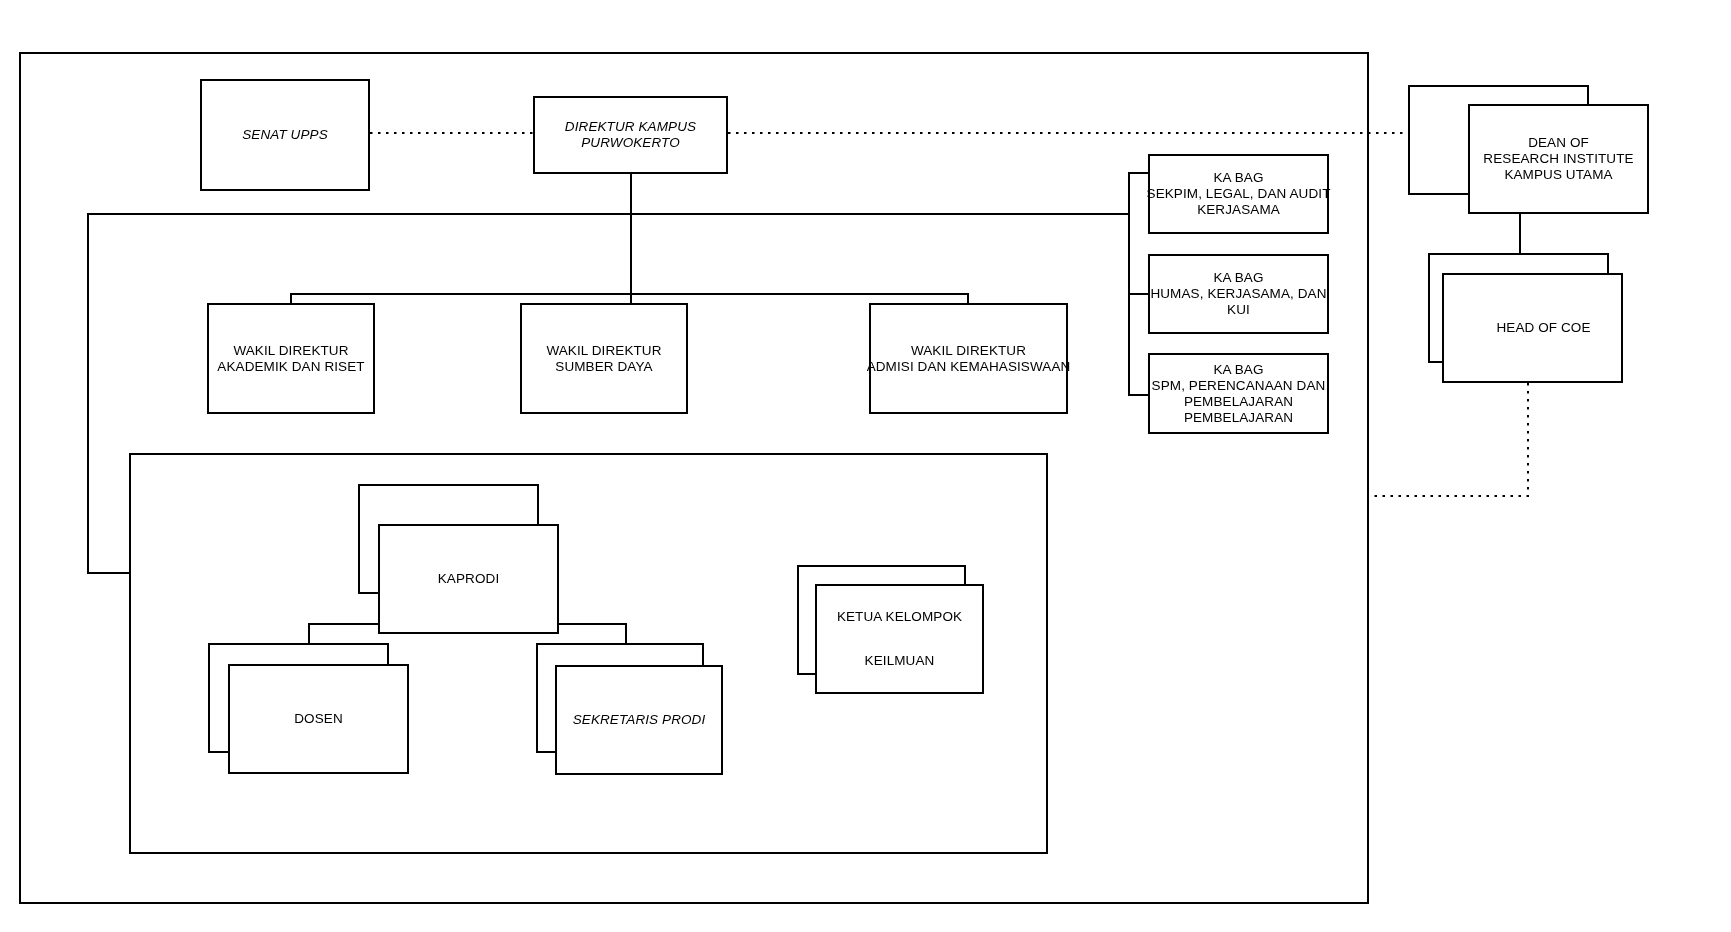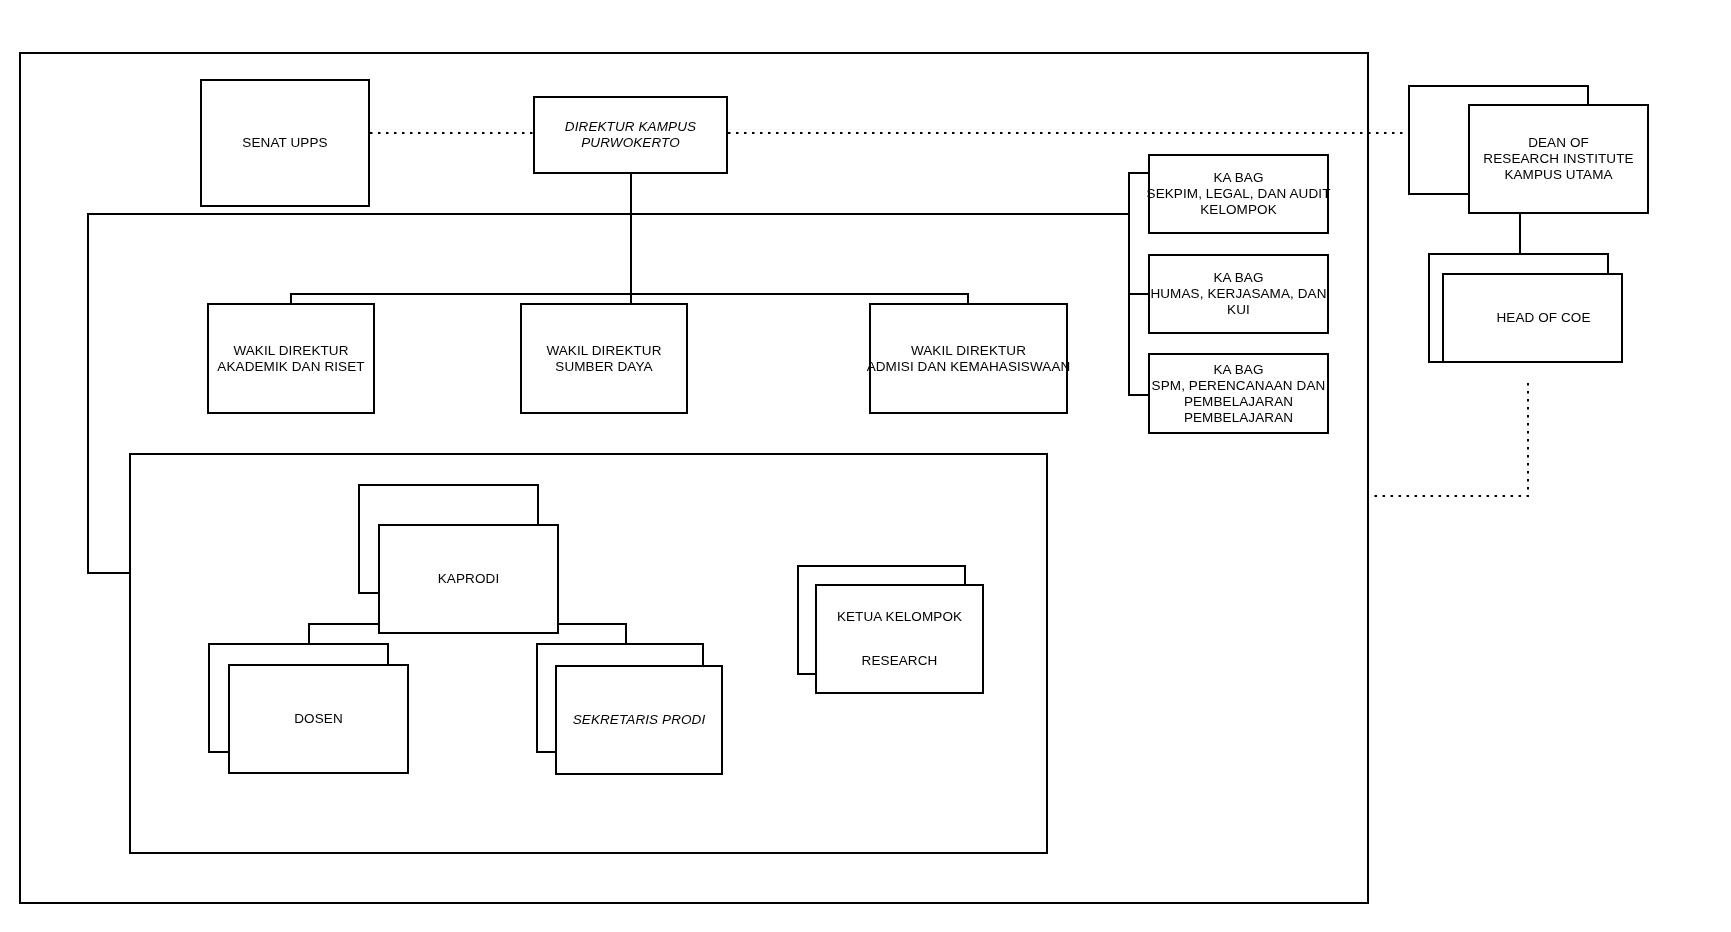--- a/index.html
+++ b/index.html
@@ -47,35 +47,35 @@
     letter-spacing: 0.1px;
   }
   .node span {
     display: block;
     white-space: nowrap;
   }
   
   .campus-boundary   { left: 19px;  top: 52px;  width: 1350px; height: 852px; }
   .prodi-boundary    { left: 129px; top: 453px; width: 919px;  height: 401px; }
   
-  .n-senat     { left: 200px;  top: 79px;  width: 170px; height: 128px; }
+  .n-senat     { left: 200px;  top: 79px;  width: 170px; height: 112px; font-style: italic; }
   .n-direktur  { left: 533px;  top: 96px;  width: 195px; height: 78px; font-style: italic;  }
   
   .n-wakil1    { left: 207px;  top: 303px; width: 168px; height: 111px; }
   .n-wakil2    { left: 520px;  top: 303px; width: 168px; height: 111px; }
   .n-wakil3    { left: 869px;  top: 303px; width: 199px; height: 111px; }
   
   .n-kabag1    { left: 1148px; top: 154px; width: 181px; height: 80px; }
   .n-kabag2    { left: 1148px; top: 254px; width: 181px; height: 80px; }
   .n-kabag3    { left: 1148px; top: 353px; width: 181px; height: 81px; }
   
   .n-dean-back  { left: 1408px; top: 85px;  width: 181px; height: 110px; }
   .n-dean       { left: 1428px; top: 104px; width: 181px; height: 110px; margin-left: 40px; }
   .n-head-back  { left: 1428px; top: 253px; width: 181px; height: 110px; }
-  .n-head       { left: 1442px; top: 273px; width: 181px; height: 90px; padding-left: 22px; }
+  .n-head       { left: 1442px; top: 273px; width: 181px; height: 110px; padding-left: 22px; }
   
   .n-kaprodi-back    { left: 358px; top: 484px; width: 181px; height: 110px; }
   .n-kaprodi         { left: 378px; top: 524px; width: 181px; height: 110px; }
   .n-dosen-back      { left: 208px; top: 643px; width: 181px; height: 110px; }
   .n-dosen           { left: 228px; top: 664px; width: 181px; height: 110px; }
   .n-sekretaris-back { left: 536px; top: 643px; width: 168px; height: 110px; }
   .n-sekretaris      { left: 555px; top: 665px; width: 168px; height: 110px; font-style: italic; }
   .n-ketua-back      { left: 797px; top: 565px; width: 169px; height: 110px; }
   .n-ketua           { left: 815px; top: 584px; width: 169px; height: 110px; gap: 28px; }
 </style>
@@ -121,21 +121,21 @@
   </div>
 
   <div class="node n-wakil3">
     <span>WAKIL DIREKTUR</span>
     <span>ADMISI DAN KEMAHASISWAAN</span>
   </div>
 
   <div class="node n-kabag1">
     <span>KA BAG</span>
     <span>SEKPIM, LEGAL, DAN AUDIT</span>
-    <span>KELOMPOK</span>
+    <span>KERJASAMA</span>
   </div>
 
   <div class="node n-kabag2">
     <span>KA BAG</span>
     <span>HUMAS, KERJASAMA, DAN</span>
     <span>KUI</span>
   </div>
 
   <div class="node n-kabag3">
     <span>KA BAG</span>
@@ -167,16 +167,16 @@
   </div>
 
   <div class="node-shadow n-sekretaris-back"></div>
   <div class="node n-sekretaris">
     <span>SEKRETARIS PRODI</span>
   </div>
 
   <div class="node-shadow n-ketua-back"></div>
   <div class="node n-ketua">
     <span>KETUA KELOMPOK</span>
-    <span>RESEARCH</span>
+    <span>KEILMUAN</span>
   </div>
 
 </div>
 
 </body></html>

